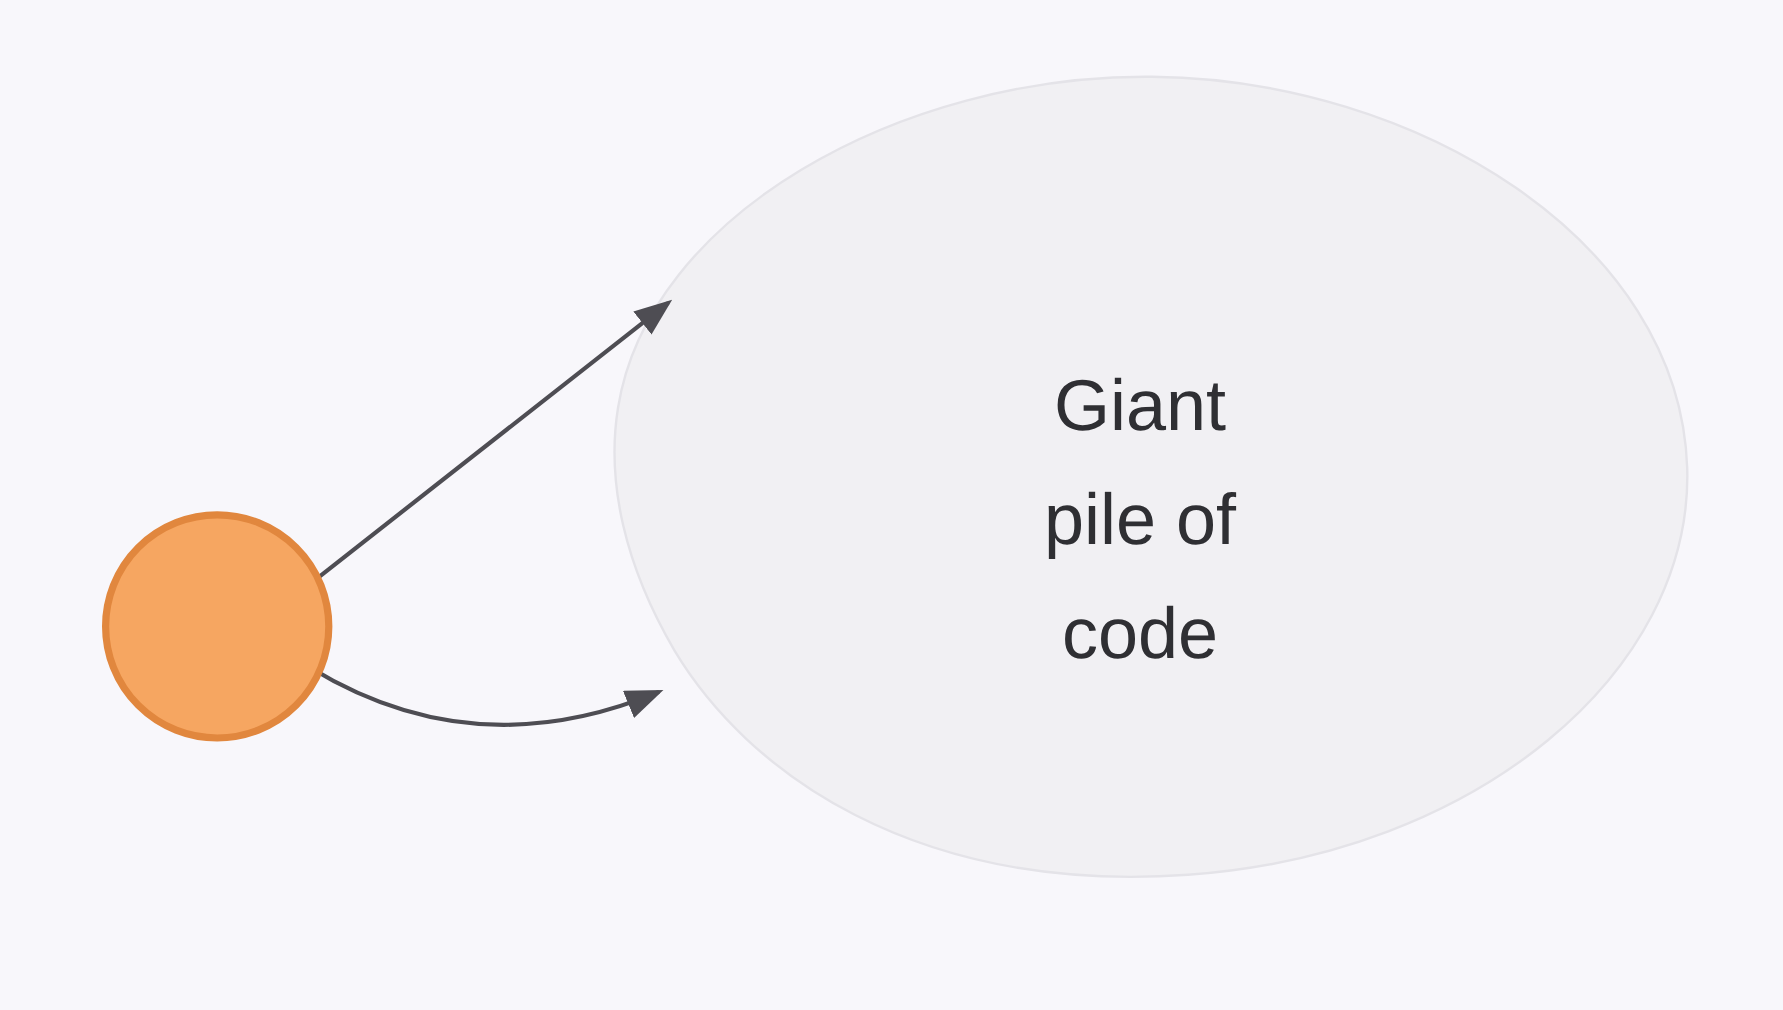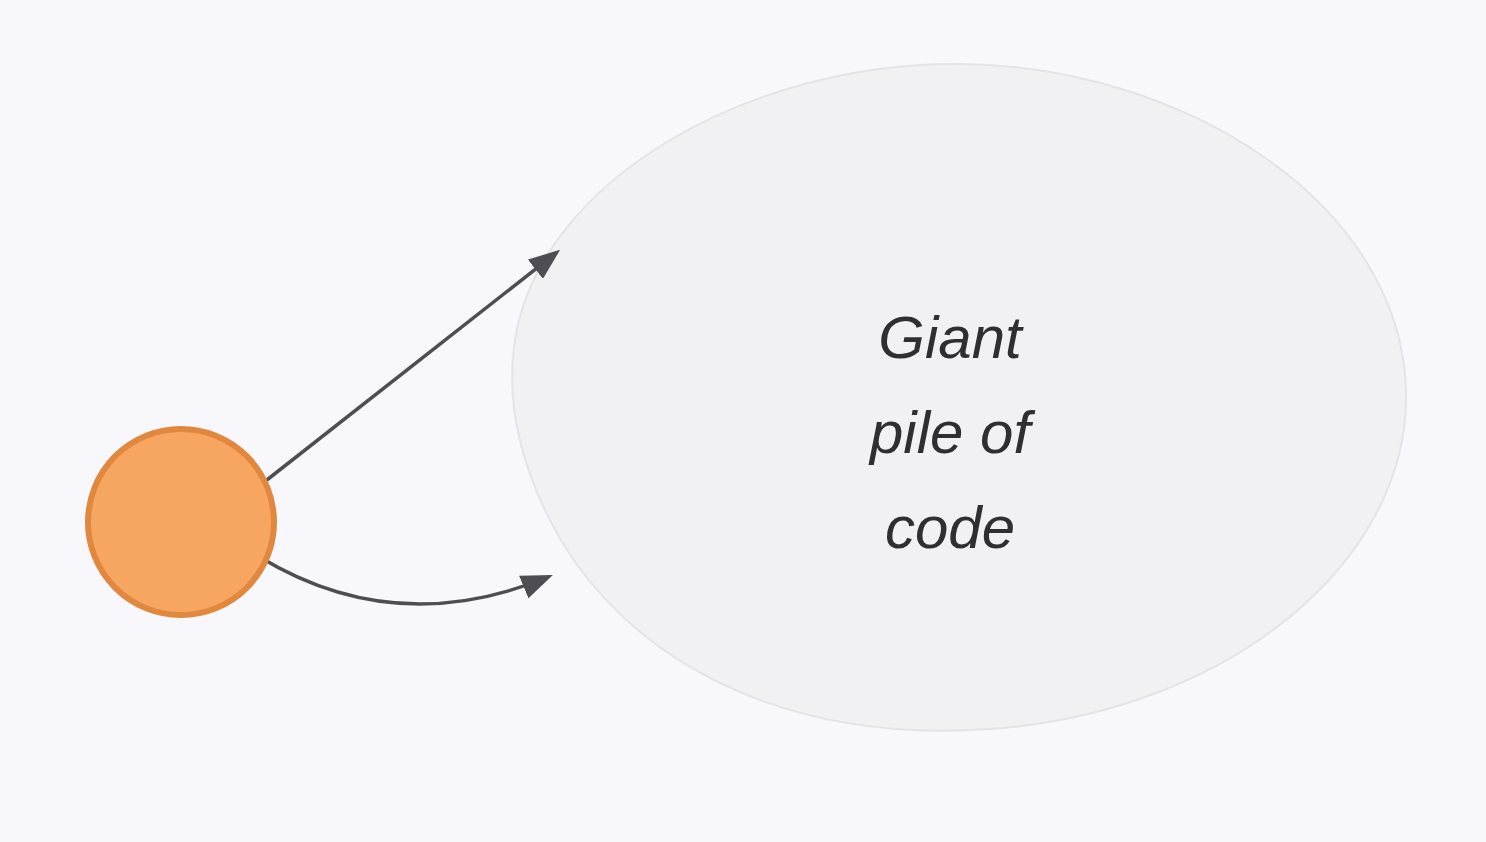--- a/index.html
+++ b/index.html
@@ -10,21 +10,20 @@
     width: 1486px;
     height: 842px;
     background: var(--background, #f8f7fb);
     overflow: hidden;
     font-family: "Liberation Sans", sans-serif;
   }
   .canvas {
     position: relative;
     width: 1486px;
     height: 842px;
-    font-style: italic;
   }
   svg {
     display: block;
   }
   .blob {
     fill: var(--blob-fill, #f1f0f3);
     stroke: var(--blob-stroke, #e4e3e8);
     stroke-width: 2;
   }
   .arrow {

